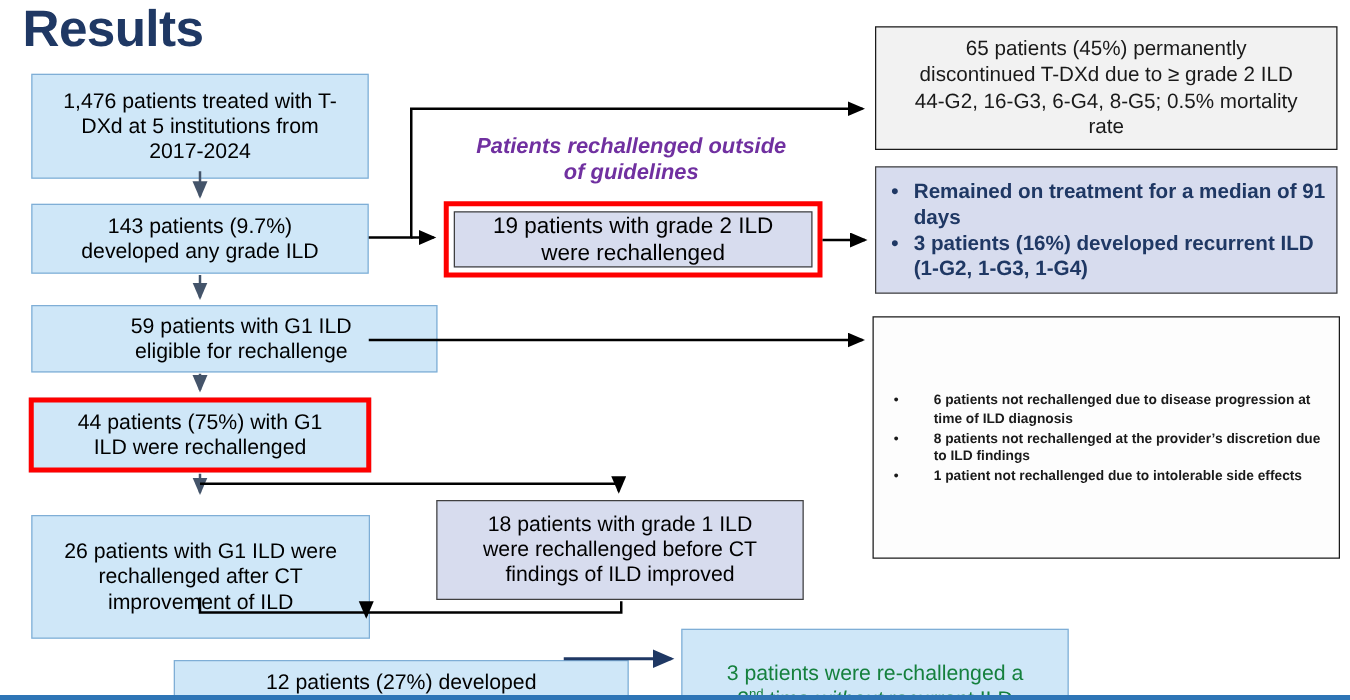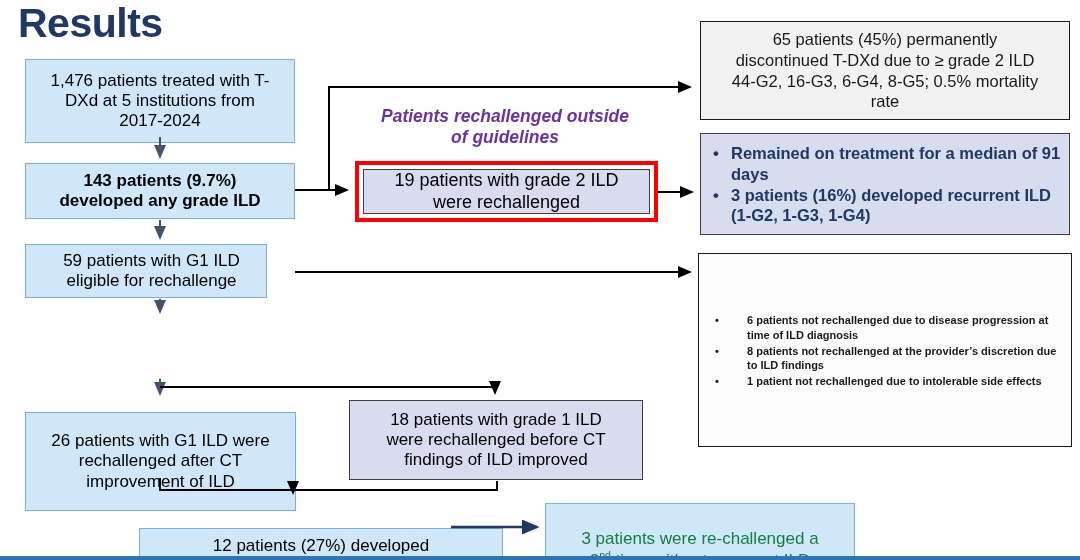--- a/index.html
+++ b/index.html
@@ -51,26 +51,28 @@
 <body>
 
 <div id="slide">
 
   <div id="title">Results</div>
 
   <div class="box blue" style="left:25px; top:59px; width:270px; height:84px;">1,476 patients treated with T-
 DXd at 5 institutions from
 2017-2024</div>
 
-  <div class="box blue" style="left:25px; top:163px; width:270px; height:56px;font-weight:bold;">143 patients (9.7%)
+  <div class="box blue" style="left:25px; top:163px; width:270px; height:56px;">143 patients (9.7%)
 developed any grade ILD</div>
 
-  <div class="box blue" style="left:25px; top:244px; width:242px; height:54px;padding-left:11px;">59 patients with G1 ILD
+  <div class="box blue" style="left:25px; top:244px; width:325px; height:54px;padding-left:11px;">59 patients with G1 ILD
 eligible for rechallenge</div>
 
+  <div class="box blue" style="left:23px; top:318px; width:274px; height:60px; border:4px solid #fe0000;">44 patients (75%) with G1
+ILD were rechallenged</div>
 
   <div class="box blue" style="left:25px; top:412px; width:271px; height:99px;">26 patients with G1 ILD were
 rechallenged after CT
 improvement of ILD</div>
 
   <div id="outside-label">Patients rechallenged outside
 of guidelines</div>
 
   <div class="red-frame" style="left:355px; top:161px; width:303px; height:61px;">
     <div class="inner">19 patients with grade 2 ILD

